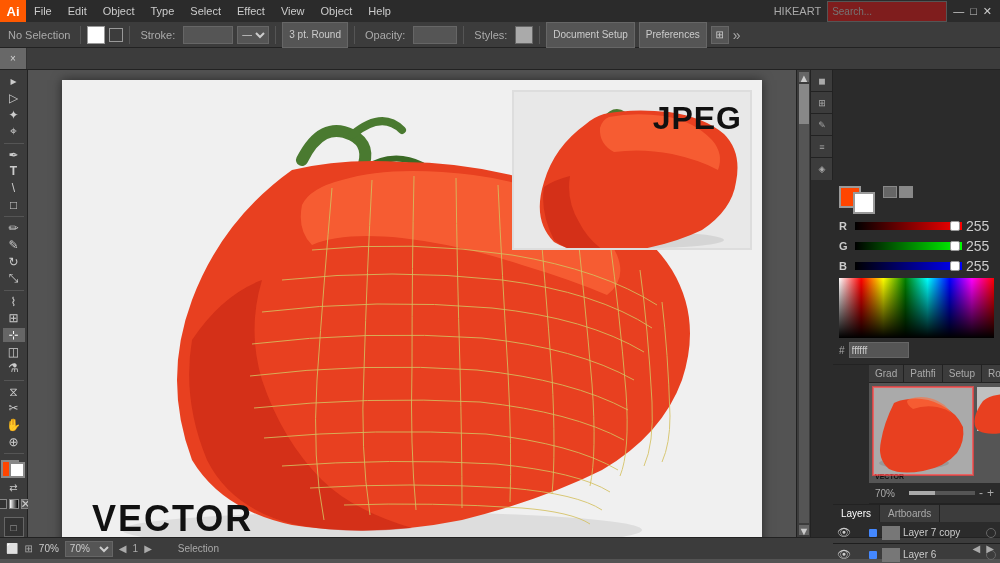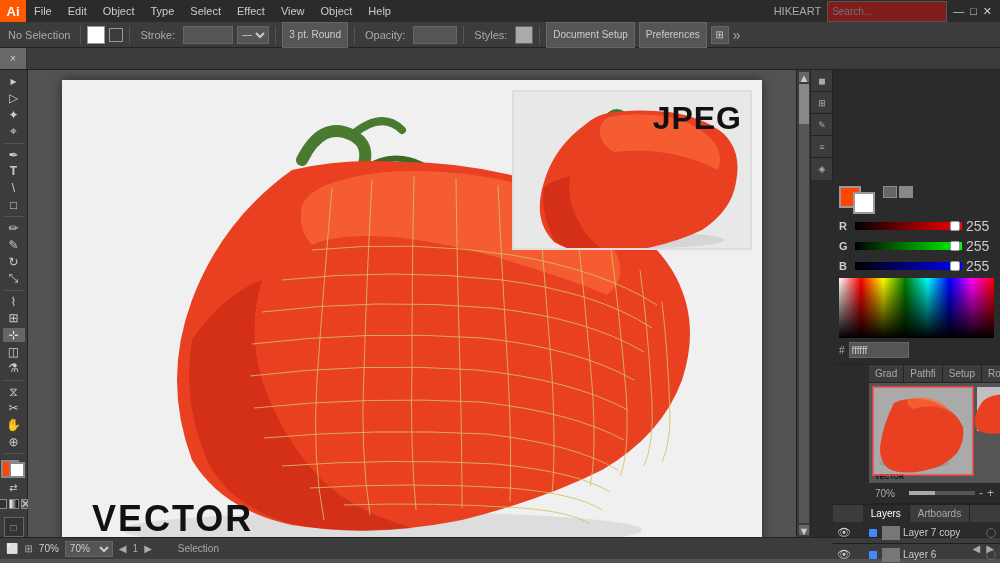--- a/index.html
+++ b/index.html
@@ -68,21 +68,21 @@
 
     
     #nav-panel { border-top: 1px solid #222; padding-left: 36px; }
     .nav-preview { background: #555; width: 100%; height: 100px; position: relative; overflow: hidden; }
     .nav-zoom { display: flex; align-items: center; padding: 3px 6px; gap: 4px; border-bottom: 1px solid #222; }
     .nav-zoom-val { font-size: 10px; color: #aaa; width: 30px; }
     .nav-zoom-bar { flex: 1; height: 4px; background: #555; }
 
     
     #layers-panel { flex: 1; overflow: hidden; border-top: 1px solid #222; }
-    .layers-tabs { display: flex; background: #3c3c3c; justify-content: center; }
+    .layers-tabs { display: flex; background: #3c3c3c; }
     .layers-tab { font-size: 10px; color: #aaa; padding: 3px 8px; cursor: pointer; border-right: 1px solid #222; }
     .layers-tab.active { color: #fff; background: #2b2b2b; }
     .layer-row { display: flex; align-items: center; height: 22px; padding: 0 4px; border-bottom: 1px solid #1e1e1e; cursor: pointer; gap: 3px; }
     .layer-eye { width: 14px; text-align: center; font-size: 11px; }
     .layer-lock { width: 12px; text-align: center; font-size: 10px; }
     .layer-color { width: 8px; height: 8px; border-radius: 1px; }
     .layer-thumb { width: 18px; height: 14px; background: #666; }
     .layer-name { flex: 1; font-size: 10px; color: #ccc; overflow: hidden; white-space: nowrap; }
     .layer-circle { width: 10px; height: 10px; border-radius: 50%; border: 1px solid #666; }
 

